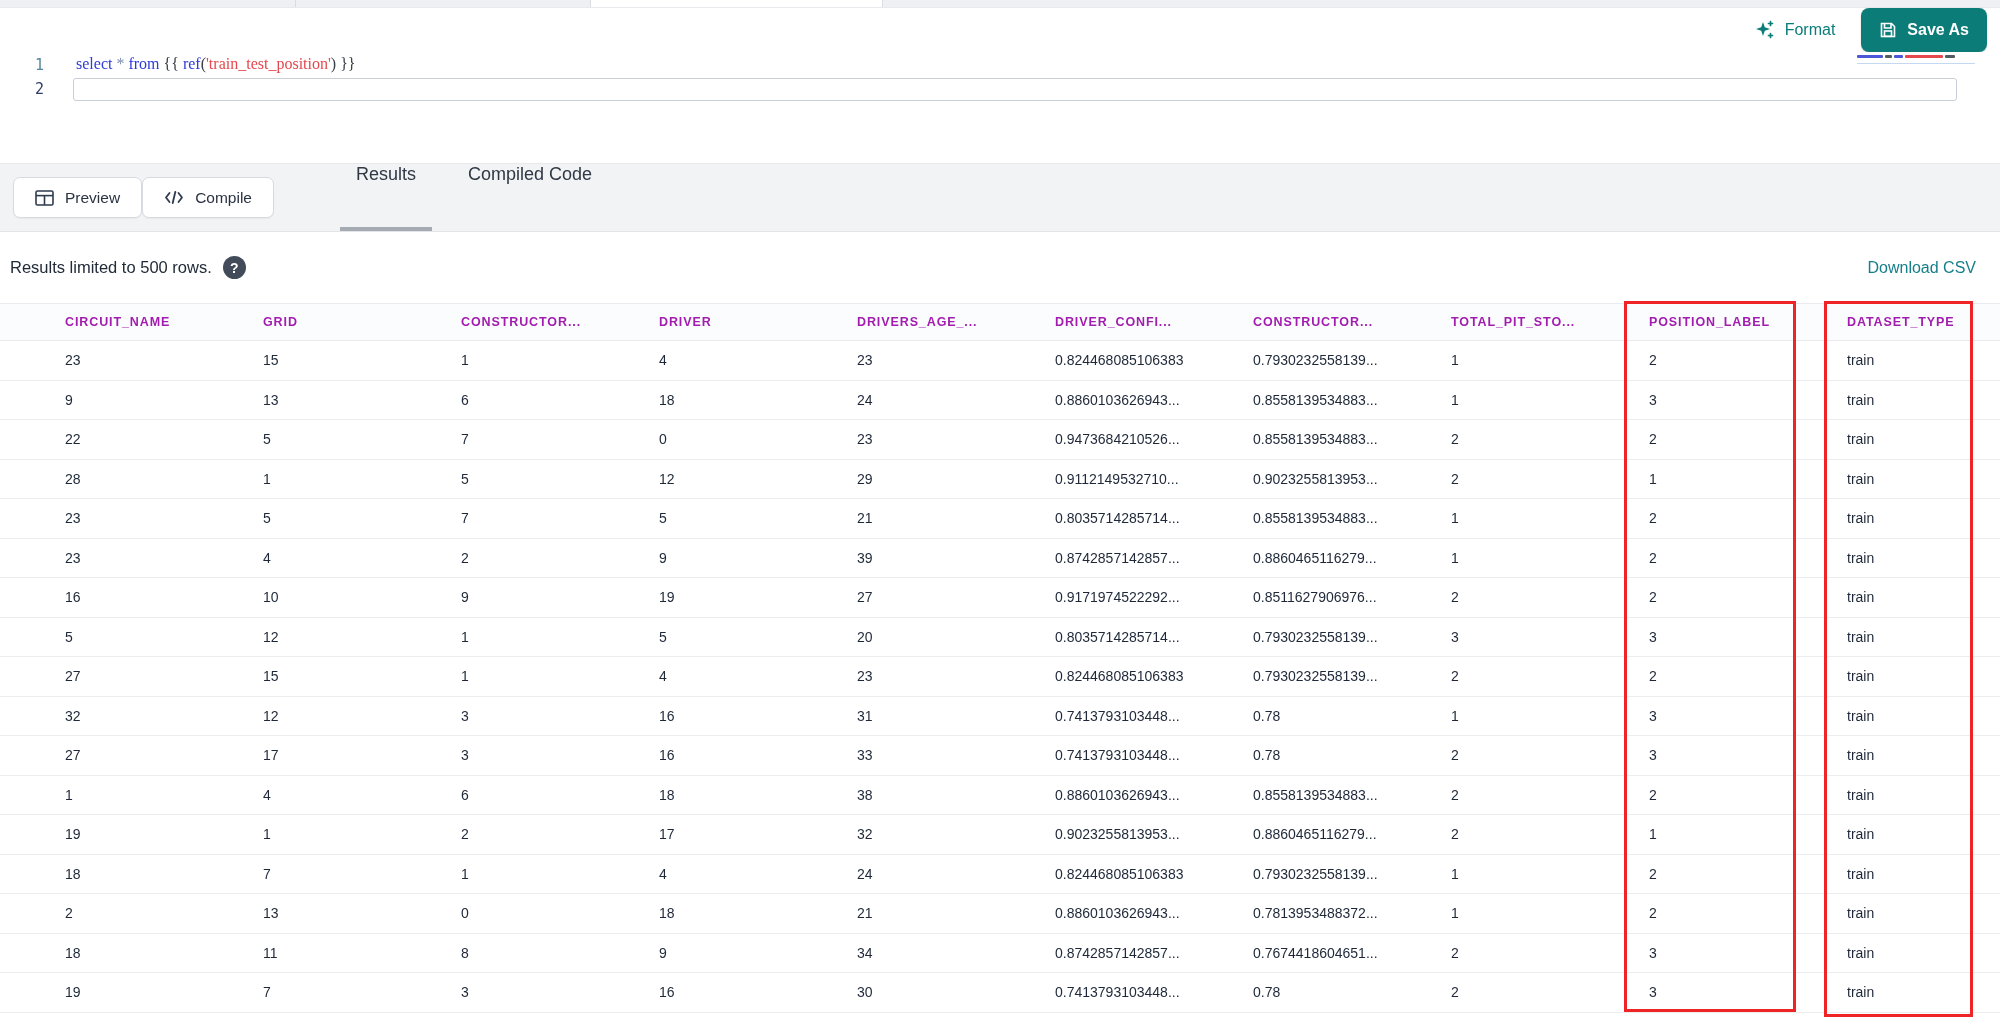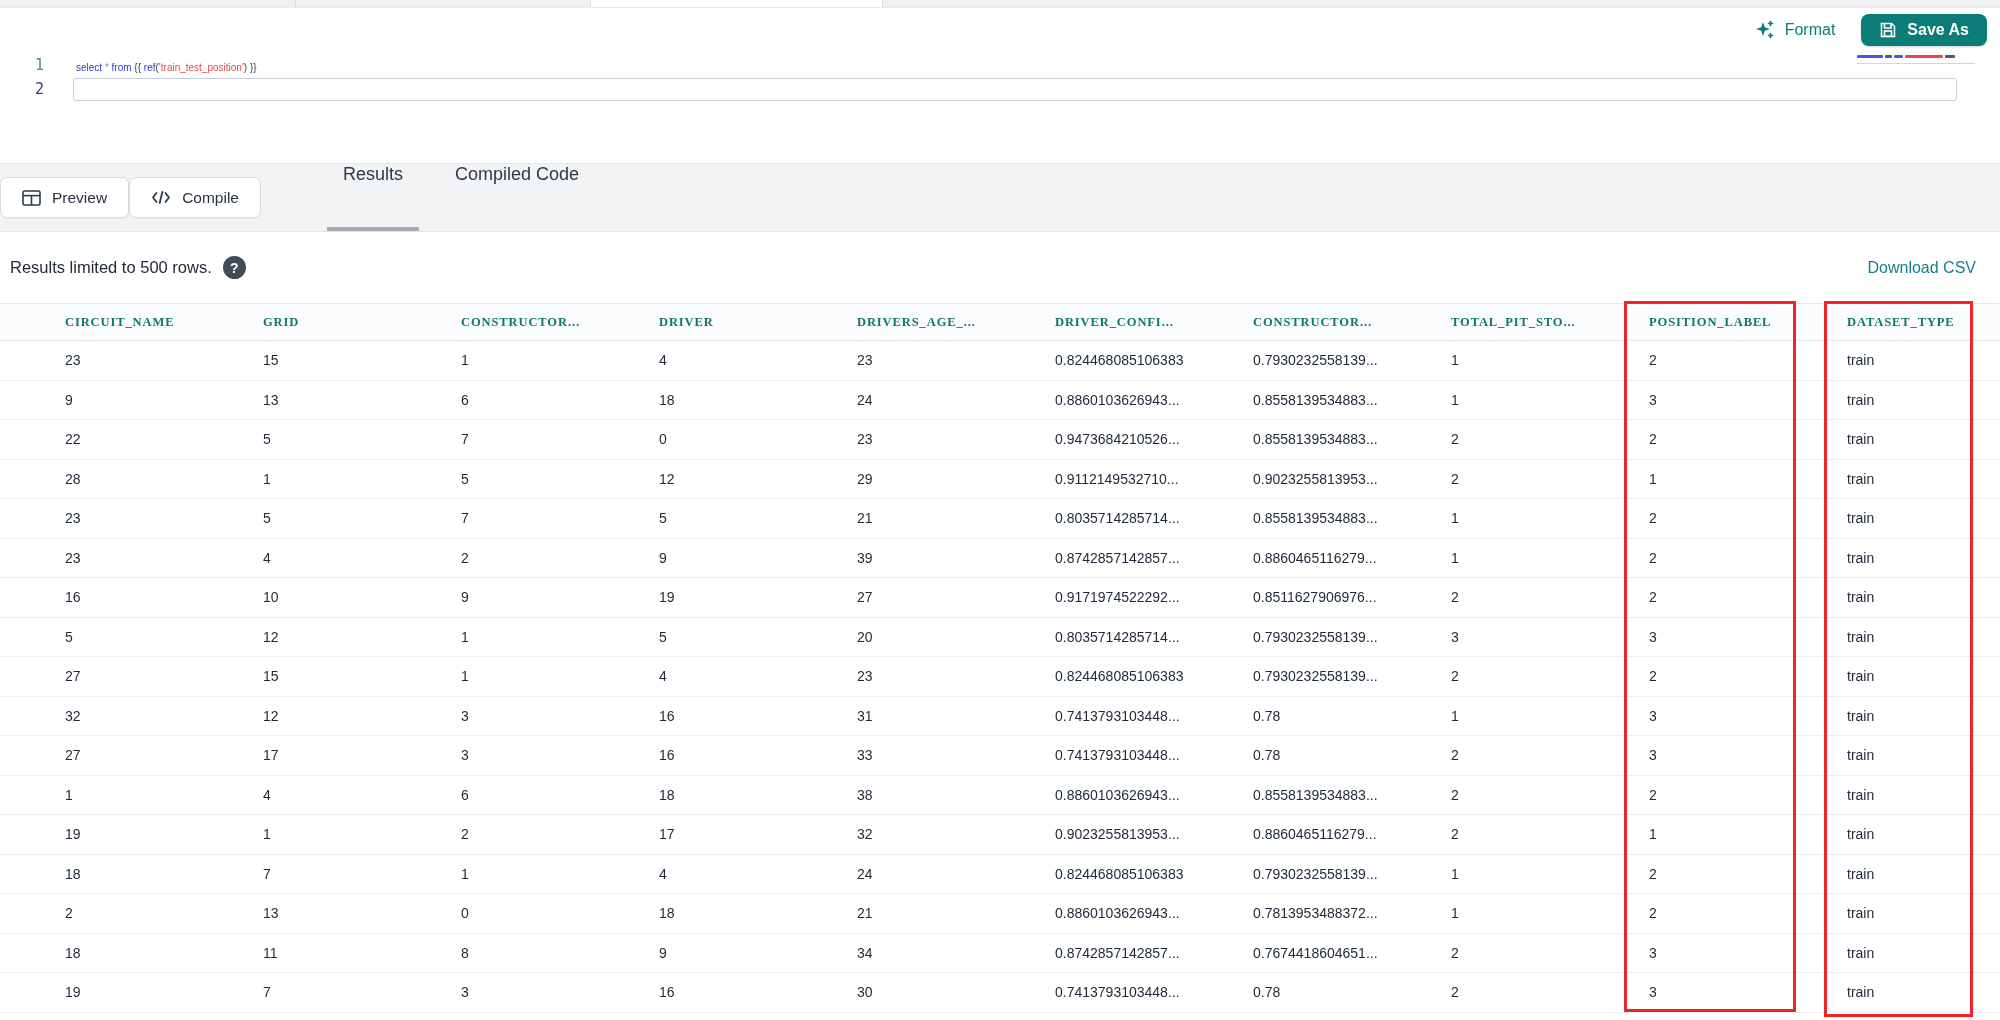--- a/index.html
+++ b/index.html
@@ -15,49 +15,49 @@
     background:#eef0f3; border-bottom:1px solid #e7e9ec; }
   .tabstrip .seg-active { position:absolute; left:590px; width:292px; top:0; bottom:0; background:#ffffff; }
   .tabstrip .sep { position:absolute; top:0; bottom:0; width:1px; background:#d9dde2; }
 
   
   .top-toolbar { position:absolute; top:8px; left:0; width:2000px; height:44px;
     display:flex; align-items:center; justify-content:flex-end; gap:26px; padding-right:13px; background:#ffffff; }
   .format-btn { display:inline-flex; align-items:center; gap:9px; color:#0b7c78;
     font-size:16px; font-weight:500; cursor:pointer; }
   .saveas-btn { display:inline-flex; align-items:center; gap:10px; background:#0b7c78; color:#ffffff;
-    font-size:16px; font-weight:600; border-radius:8px; padding:0 18px; height:32px; cursor:pointer;
+    font-size:16px; font-weight:600; border-radius:8px; padding:0 18px; height:44px; cursor:pointer;
     box-shadow:0 1px 2px rgba(0,0,0,.18); }
 
   
   .editor { position:absolute; top:52px; left:0; width:2000px; height:111px; background:#ffffff; }
   .gutter-num { position:absolute; width:20px; text-align:right;
     font-family:"DejaVu Sans Mono", monospace; font-size:15px; }
   .gutter-1 { left:24px; top:4px; color:#55889a; }
   .gutter-2 { left:24px; top:28px; color:#2e3f66; }
-  .code-line-1 { position:absolute; left:76px; top:10px; font-family:Liberation Sans, sans-serif;
-    font-size:10px; white-space:pre; }
+  .code-line-1 { position:absolute; left:76px; top:3px; font-family:Liberation Serif, serif;
+    font-size:16px; white-space:pre; }
   .tok-keyword { color:#2d3bd8; }
   .tok-operator { color:#7c8db0; }
   .tok-string  { color:#e5484d; }
   .tok-plain   { color:#3a4049; }
   .active-line-box { position:absolute; left:73px; top:26px; width:1884px; height:23px;
     border:1px solid #c9cfd8; border-radius:3px; background:#ffffff; }
   .minimap { position:absolute; left:1857px; top:3px; width:118px; height:10px; }
   .minimap .mk { display:inline-block; height:3px; margin-right:2px; vertical-align:top; border-radius:1px; }
   .minimap .u { position:absolute; left:0; right:0; top:8px; height:1px; background:#c3d9f2; }
 
   
   .action-bar { position:absolute; top:163px; left:0; width:2000px; height:69px;
     background:#f2f3f5; border-top:1px solid #e7e9ec; border-bottom:1px solid #e3e5e8;
     display:flex; align-items:center; }
   .btn { display:inline-flex; align-items:center; gap:11px; height:41px; padding:0 21px;
     background:#ffffff; border:1px solid #d7dbe0; border-radius:7px; font-size:15.5px; font-weight:500;
     color:#2a3342; cursor:pointer; box-shadow:0 1px 1px rgba(20,30,50,.04); }
-  .btn.preview { }
+  .btn.preview { margin-left:13px; }
   .btn.compile { }
   .tabs { display:flex; height:100%; margin-left:56px; }
   .tab { position:relative; display:flex; align-items:flex-start; padding:0 26px;
     font-size:18px; color:#2f3844; cursor:pointer; }
   .tab.active::after { content:""; position:absolute; left:10px; right:10px; bottom:0; height:4px;
     background:#a6abb3; }
 
   
   .results-info { position:absolute; top:232px; left:0; width:2000px; height:71px; background:#ffffff;
     display:flex; align-items:center; justify-content:space-between; padding:0 24px 0 10px; }
@@ -65,21 +65,21 @@
   .limit-note { font-size:16.5px; color:#222b38; }
   .help-icon { width:23px; height:23px; border-radius:50%; background:#414b5a; color:#ffffff;
     font-size:14px; font-weight:700; display:flex; align-items:center; justify-content:center; cursor:pointer; }
   .download-link { font-size:16px; color:#157f8b; cursor:pointer; }
 
   
   .results-table { position:absolute; top:303px; left:0; width:2000px; }
   .thead { display:flex; align-items:center; height:38px; padding-left:65px;
     background:#fbfcfd; border-top:1px solid #e8eaed; border-bottom:1px solid #e8eaed; }
   .th { flex:none; width:198px; font-size:12.5px; font-weight:700; letter-spacing:.9px;
-    color:#0f766e; white-space:nowrap;font-family:Liberation Serif, serif; }
+    color:#a21caf; white-space:nowrap; }
   .tr { display:flex; align-items:center; height:39.5px; padding-left:65px;
     border-bottom:1px solid #ecedef; background:#ffffff; }
   .td { flex:none; width:198px; font-size:14px; color:#1e2838; white-space:nowrap; }
 
   
   .hl-box { position:absolute; border:3px solid #ee2426; background:transparent; z-index:5; }
   .hl-box-1 { left:1624px; top:301px; width:172px; height:711px; }
   .hl-box-2 { left:1824px; top:301px; width:149px; height:716px; }
 
   svg { display:block; }

